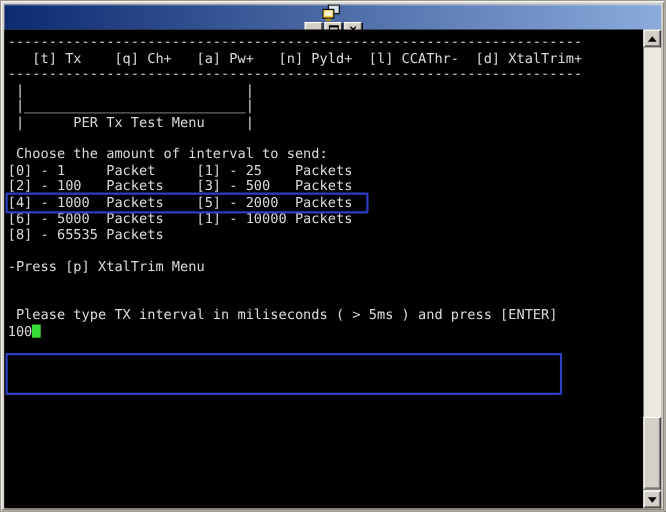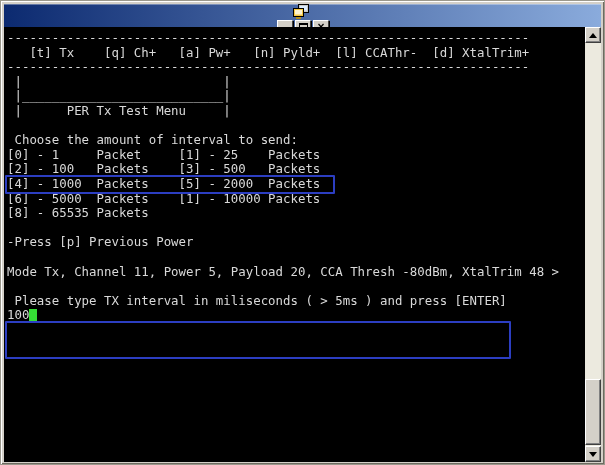--- a/index.html
+++ b/index.html
@@ -140,23 +140,22 @@
       <div class="line"> |___________________________|</div>
       <div class="line"> |      PER Tx Test Menu     |</div>
       <div class="line"></div>
       <div class="line"> Choose the amount of interval to send:</div>
       <div class="line">[0] - 1     Packet     [1] - 25    Packets</div>
       <div class="line">[2] - 100   Packets    [3] - 500   Packets</div>
       <div class="line">[4] - 1000  Packets    [5] - 2000  Packets</div>
       <div class="line">[6] - 5000  Packets    [1] - 10000 Packets</div>
       <div class="line">[8] - 65535 Packets</div>
       <div class="line"></div>
-      <div class="line">-Press [p] Previous Power</div>
+      <div class="line">-Press [p] XtalTrim Menu</div>
       <div class="line"></div>
-      <div class="line">Mode Tx, Channel 11, Power 5, Payload 20, CCA Thresh -80dBm, XtalTrim 48 &gt;</div>
       <div class="line"></div>
       <div class="line"> Please type TX interval in miliseconds ( &gt; 5ms ) and press [ENTER]</div>
       <div class="line"><span>100</span><span class="cursor"></span></div>
 
       <div class="hl hl-packets"></div>
       <div class="hl hl-interval"></div>
     </div>
 
     <div class="scrollbar">
       <span class="sb-btn up">

